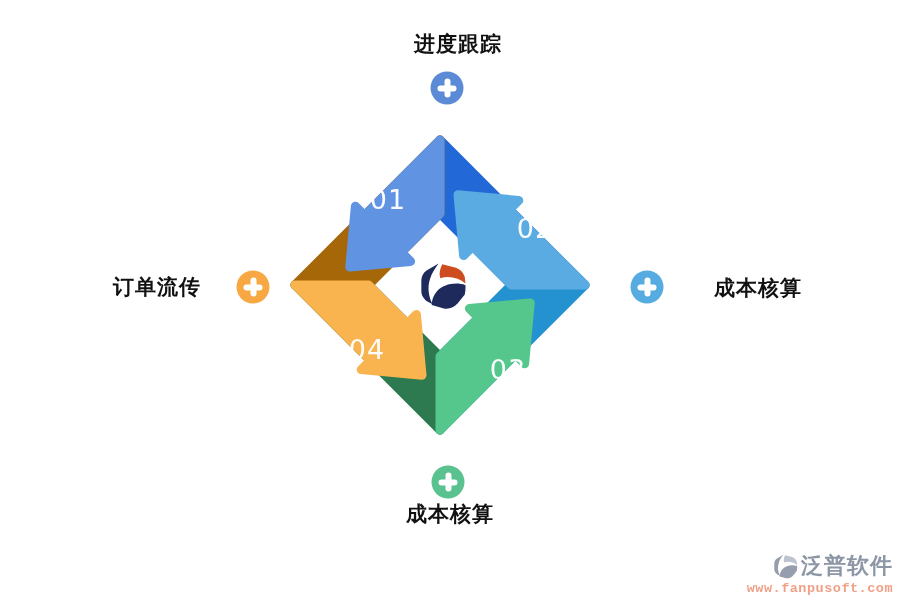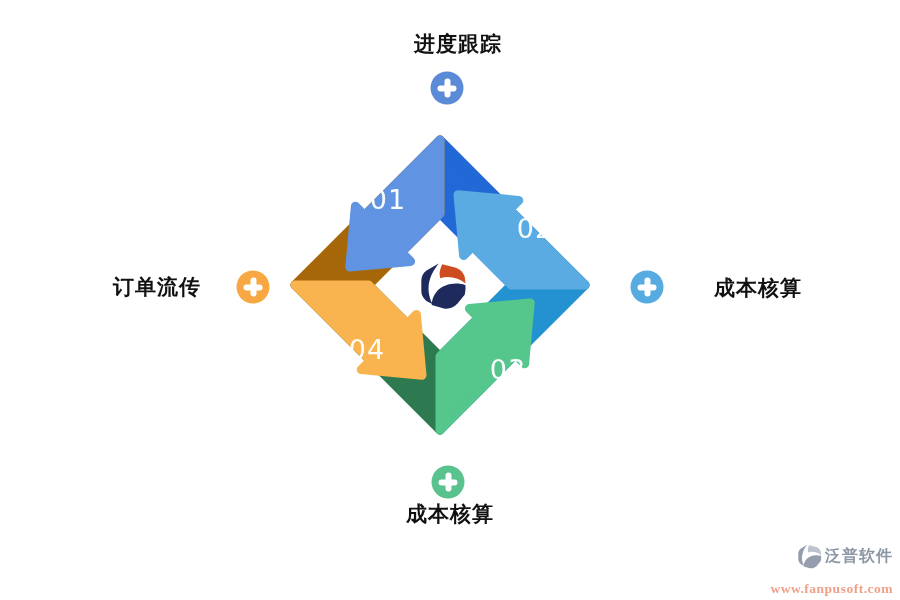--- a/index.html
+++ b/index.html
@@ -13,23 +13,23 @@
   .plus-icon::before,.plus-icon::after{content:"";position:absolute;background:#fff;border-radius:3px;}
   .plus-icon::before{width:19px;height:6px;left:7px;top:13.5px;}
   .plus-icon::after{width:6px;height:19px;left:13.5px;top:7px;}
   .cycle-svg{position:absolute;left:280px;top:125px;}
   .cycle-svg path{stroke-width:9;stroke-linejoin:round;}
   .num{font-family:"DejaVu Sans","Liberation Sans",sans-serif;font-size:27px;fill:#ffffff;
        letter-spacing:1px;opacity:.96;}
   .logo-svg{position:absolute;left:417px;top:260px;}
   .watermark{position:absolute;right:7px;bottom:5px;text-align:right;line-height:1;}
   .wm-row{display:flex;align-items:center;justify-content:flex-end;gap:2px;}
-  .wm-brand{font-size:16px;font-weight:700;letter-spacing:1px;text-align:right;}
-  .wm-url{font-family:Liberation Serif, serif;font-size:13.5px;font-weight:700;
-          letter-spacing:.5px;margin-top:12px;text-align:right;}
+  .wm-brand{font-size:22px;font-weight:700;letter-spacing:1px;text-align:right;}
+  .wm-url{font-family:Liberation Mono, monospace;font-size:13.5px;font-weight:700;
+          letter-spacing:.5px;margin-top:2px;text-align:right;}
 </style>
 </head>
 <body>
 
 <div class="stage">
 
   <div class="node-label" style="left:157px;top:287px">订单流传</div>
   <div class="node-label" style="left:458px;top:44px">进度跟踪</div>
   <div class="node-label" style="left:758px;top:288px">成本核算</div>
   <div class="node-label" style="left:450px;top:514px">成本核算</div>

